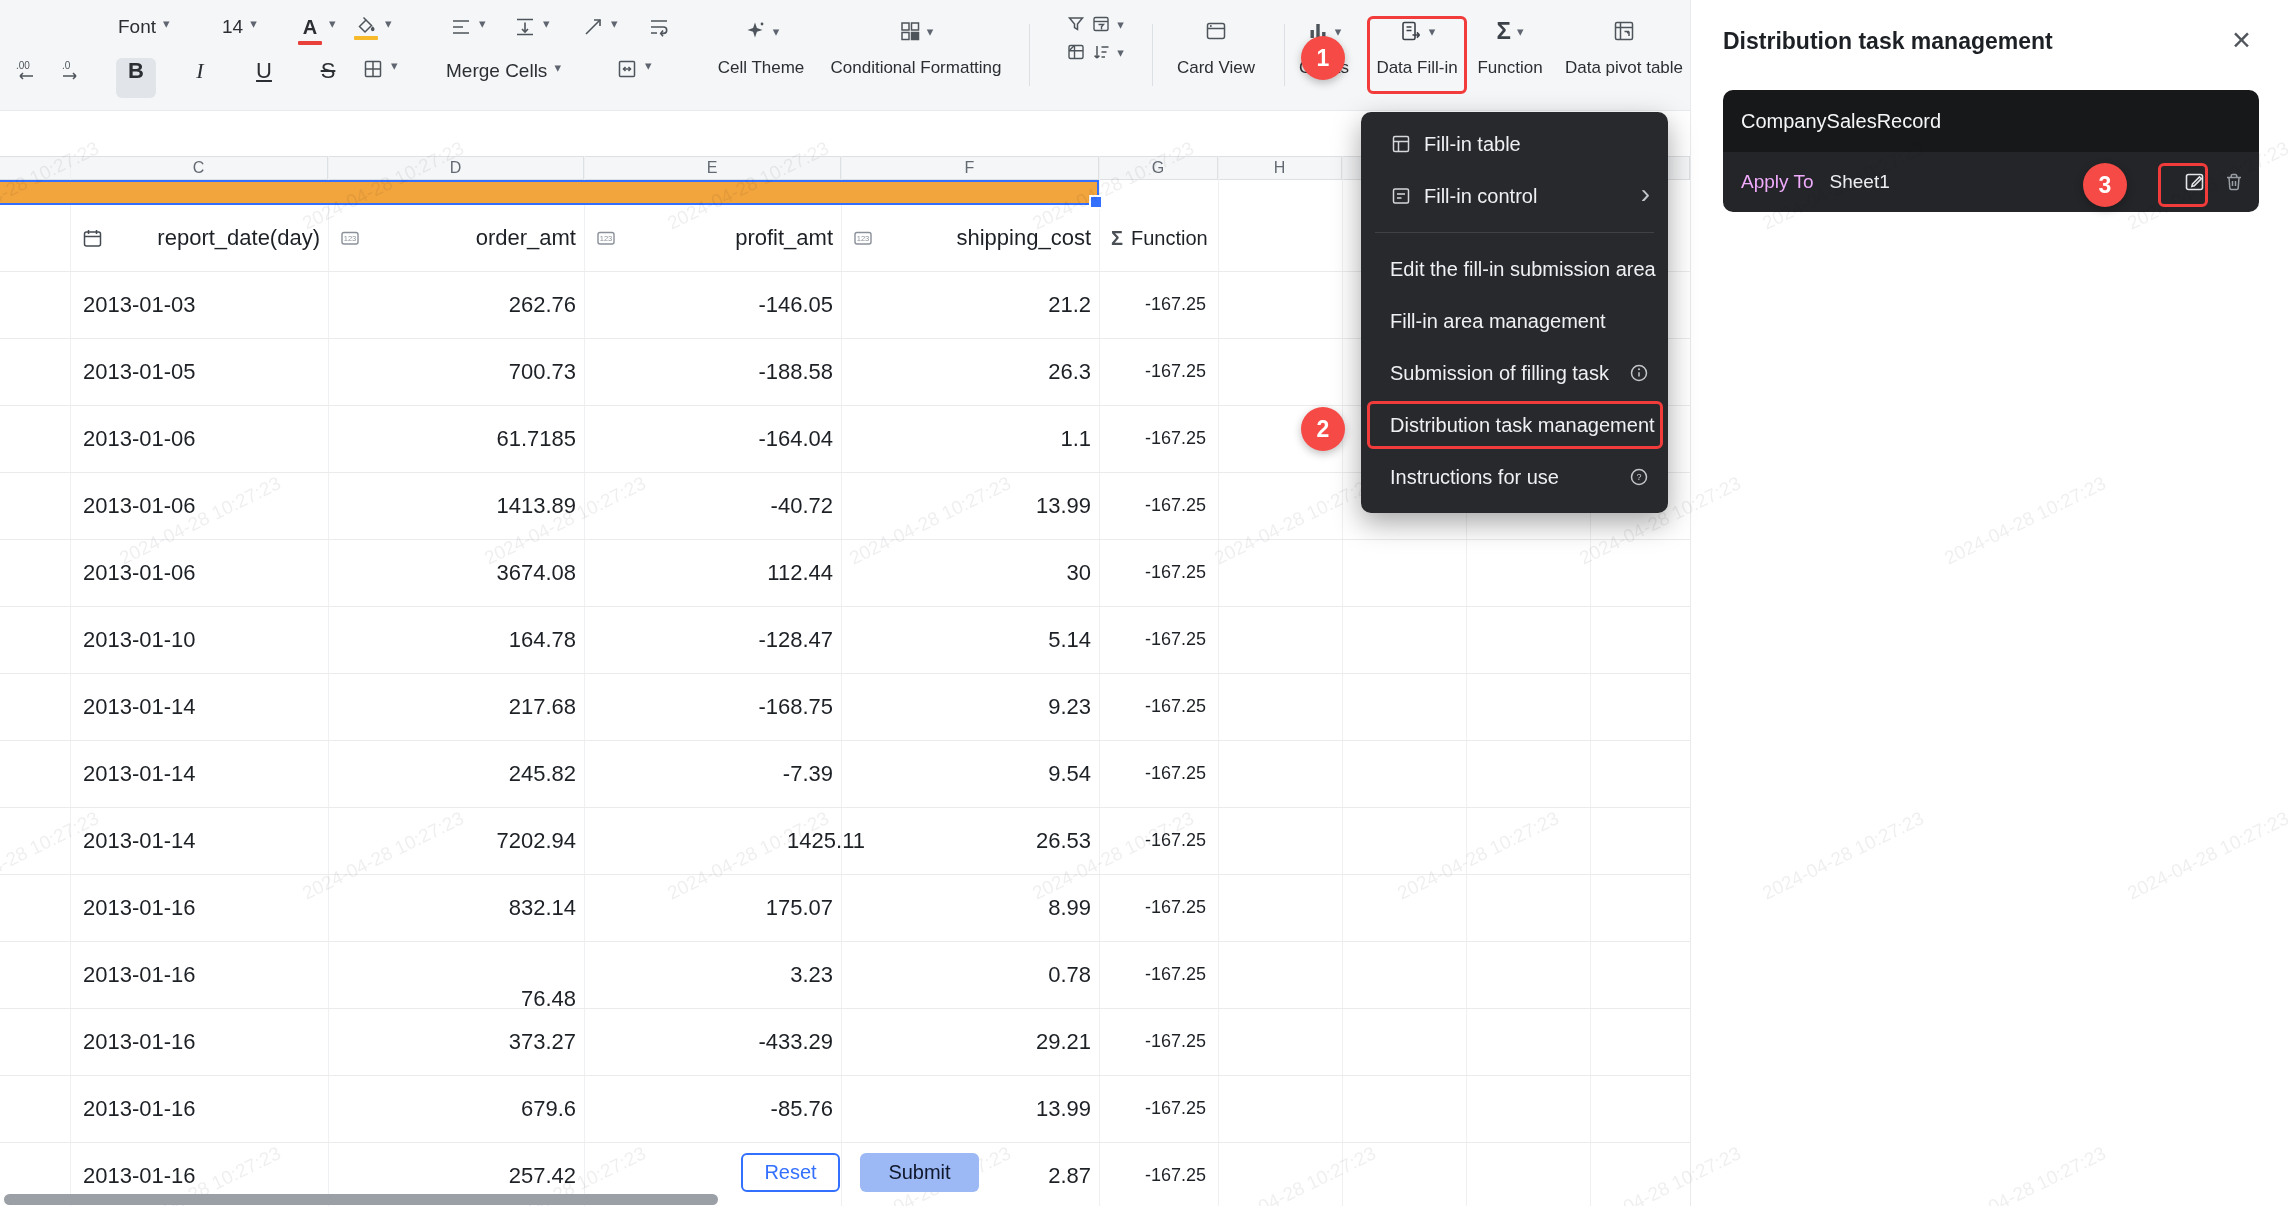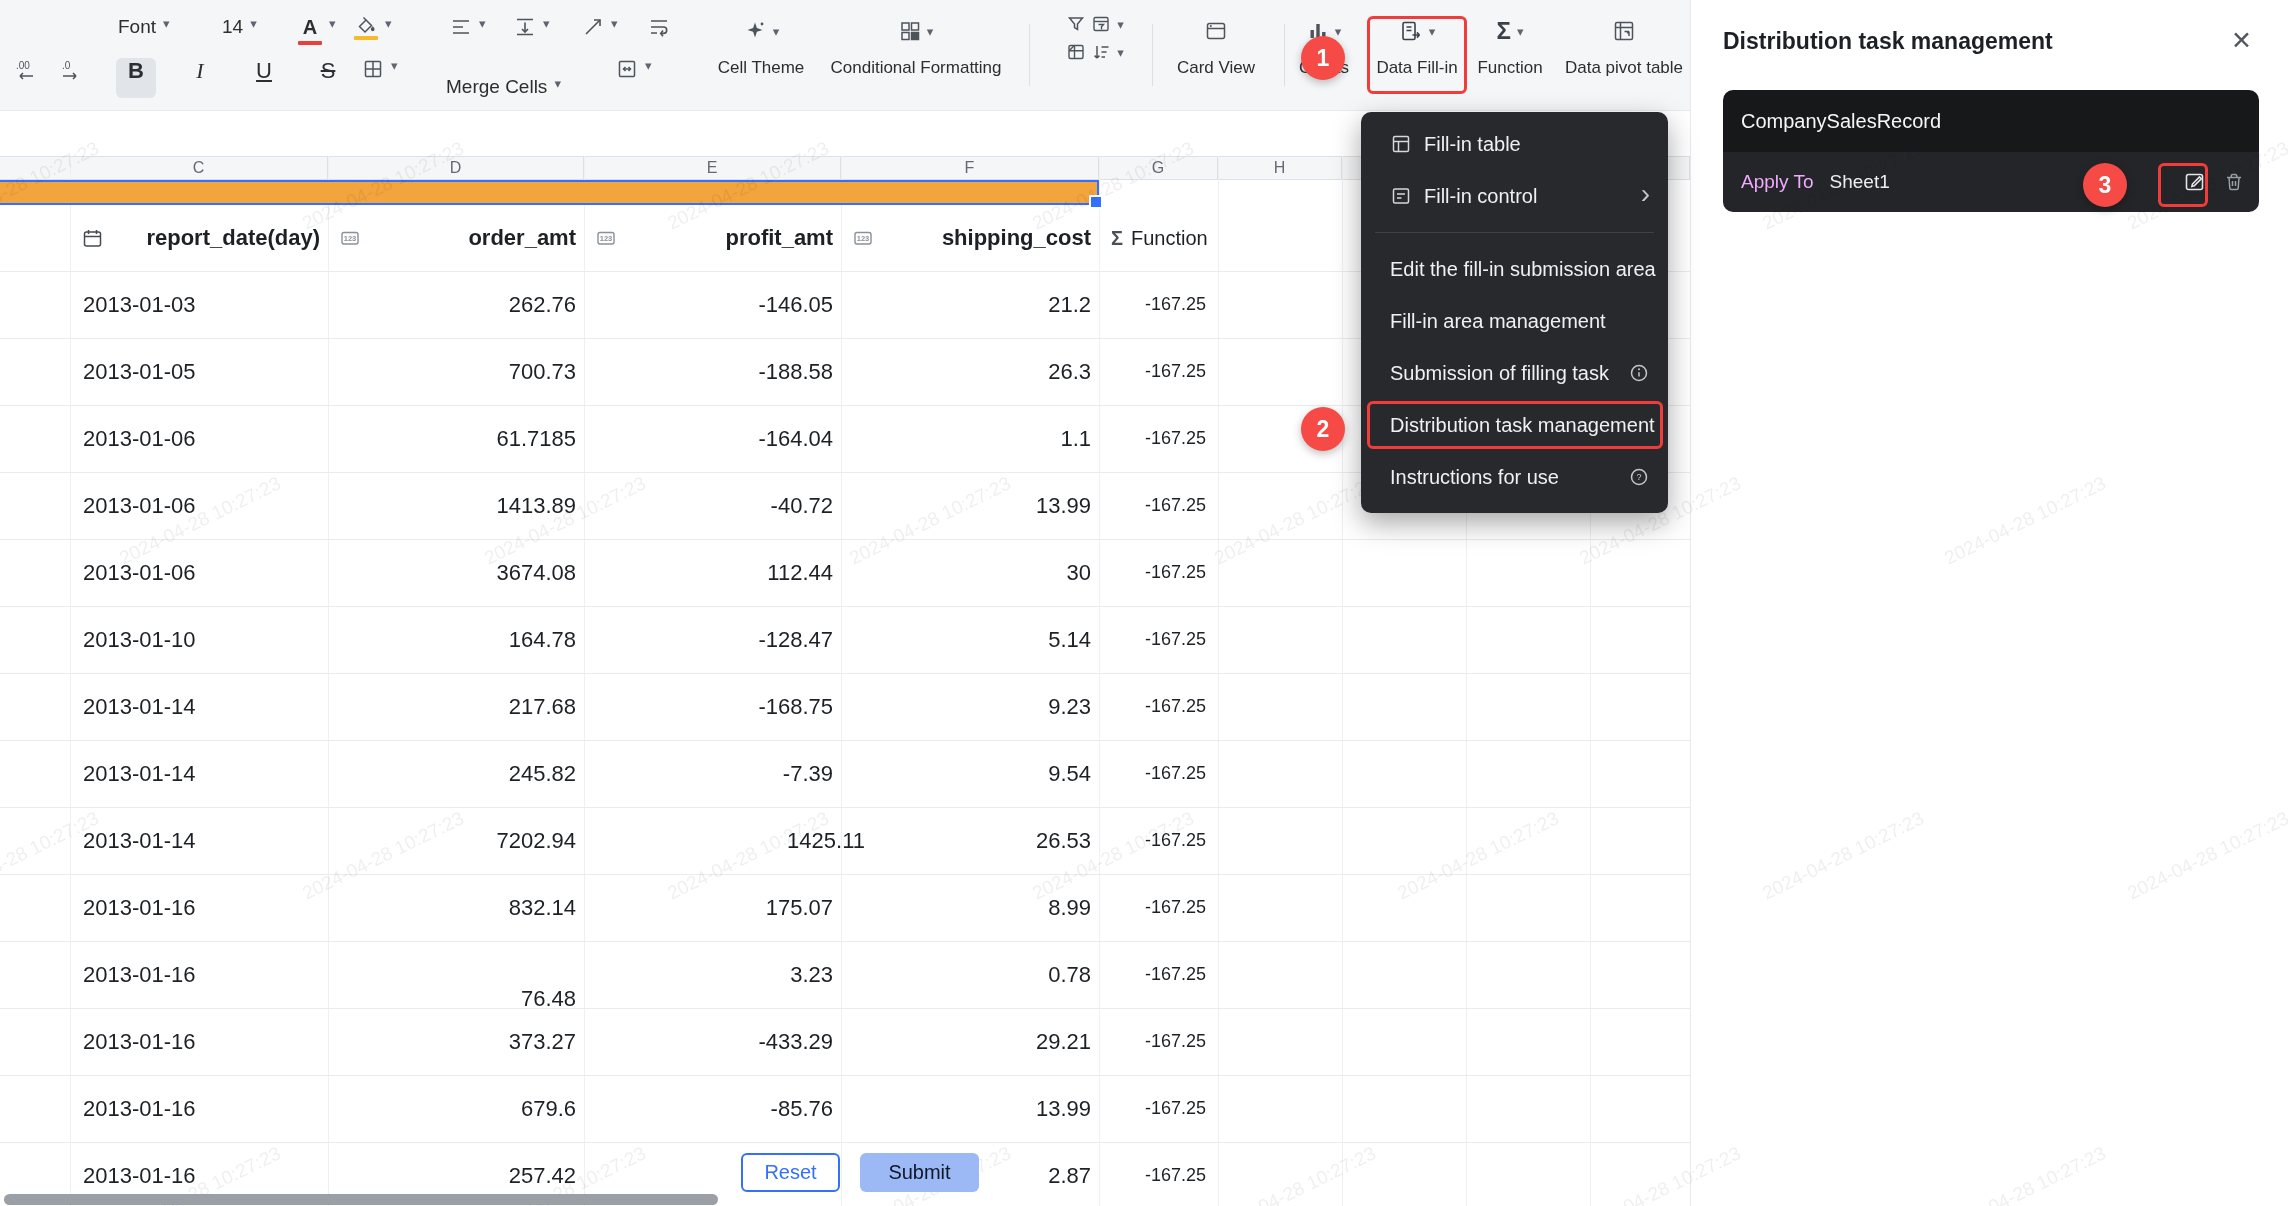--- a/index.html
+++ b/index.html
@@ -21,21 +21,21 @@
   .vdiv{position:absolute;top:24px;height:62px;width:1px;background:#dcdfe3}
   .sigchar{font-size:24px;font-weight:600;color:#3b4148}
   
   .sheet{position:absolute;left:0;top:110px;width:1690px;height:1096px;background:#fff;z-index:1}
   .colhdr{position:absolute;left:0;top:46px;width:1690px;height:24px;background:#f5f6f7;border-top:1px solid #dee1e4;border-bottom:1px solid #dee1e4;box-sizing:border-box}
   .colcell{position:absolute;top:0;height:22px;line-height:22px;text-align:center;font-size:16px;color:#646a73;border-right:1px solid #dee1e4;box-sizing:border-box}
   .vline{position:absolute;top:46px;bottom:0;width:1px;background:#eef0f2}
   .selection-band{position:absolute;left:0;top:70px;width:1099px;height:25px;background:#f2a43d;border:2px solid #3370ff;border-left:none;box-sizing:border-box;z-index:2}
   .fill-handle{position:absolute;right:-6px;bottom:-6px;width:10px;height:10px;background:#3370ff;border:2px solid #fff}
   .thead{position:absolute;left:0;top:95px;width:1690px;height:66px;border-bottom:1px solid #e9ebed}
-  .hcell{position:absolute;top:0;height:66px;display:flex;align-items:center;gap:8px;padding:0 8px 0 12px;box-sizing:border-box;font-weight:700;font-size:22px;color:#1d2126}
+  .hcell{position:absolute;top:0;height:66px;display:flex;align-items:center;gap:8px;padding:0 8px 0 12px;box-sizing:border-box;font-weight:400;font-size:22px;color:#1d2126}
   .hcell .ra{margin-left:auto}
   .hcell.fnh{font-weight:400;font-size:20px;gap:8px}
   .sigma{font-size:20px;color:#4a5056;font-weight:600}
   .srow{position:absolute;left:0;width:1690px;height:67px;border-bottom:1px solid #e9ebed}
   .cell{position:absolute;top:0;height:67px;line-height:67px;font-size:22px;color:#1d2126;box-sizing:border-box;overflow:hidden}
   .cell.left{text-align:left;padding-left:13px}
   .cell.right{text-align:right;padding-right:8px}
   .cell.small{font-size:18px;padding-right:12px}
   
   .btn{position:absolute;top:1153px;height:39px;border-radius:6px;display:flex;align-items:center;justify-content:center;font-size:20px;z-index:18;cursor:pointer;box-sizing:border-box}
@@ -159,21 +159,21 @@
     </div>
   <div class="tbtn" style="left:362px;top:58px">
     <span>
         <svg width="22" height="22" viewBox="0 0 22 22" fill="none" stroke="#4e545b" stroke-width="1.5">
           <rect x="3.5" y="3.5" width="15" height="15" rx="1"></rect>
           <path d="M11 3.5v15M3.5 11h15"></path>
         </svg>
       </span>
     <span class="dn">▾</span>
   </div>
-  <div class="tbtn" style="left:446px;top:76px">
+  <div class="tbtn" style="left:446px;top:60px">
     <span>Merge Cells</span>
     <span class="dn">▾</span>
   </div>
   <div class="tbtn" style="left:616px;top:58px">
     <span>
         <svg width="22" height="22" viewBox="0 0 22 22" fill="none" stroke="#4e545b" stroke-width="1.5">
           <rect x="3.5" y="3.5" width="15" height="15" rx="1"></rect>
           <path d="M7.5 11h7"></path>
           <path d="m12.5 9 2 2-2 2M9.5 9l-2 2 2 2"></path>
         </svg>

